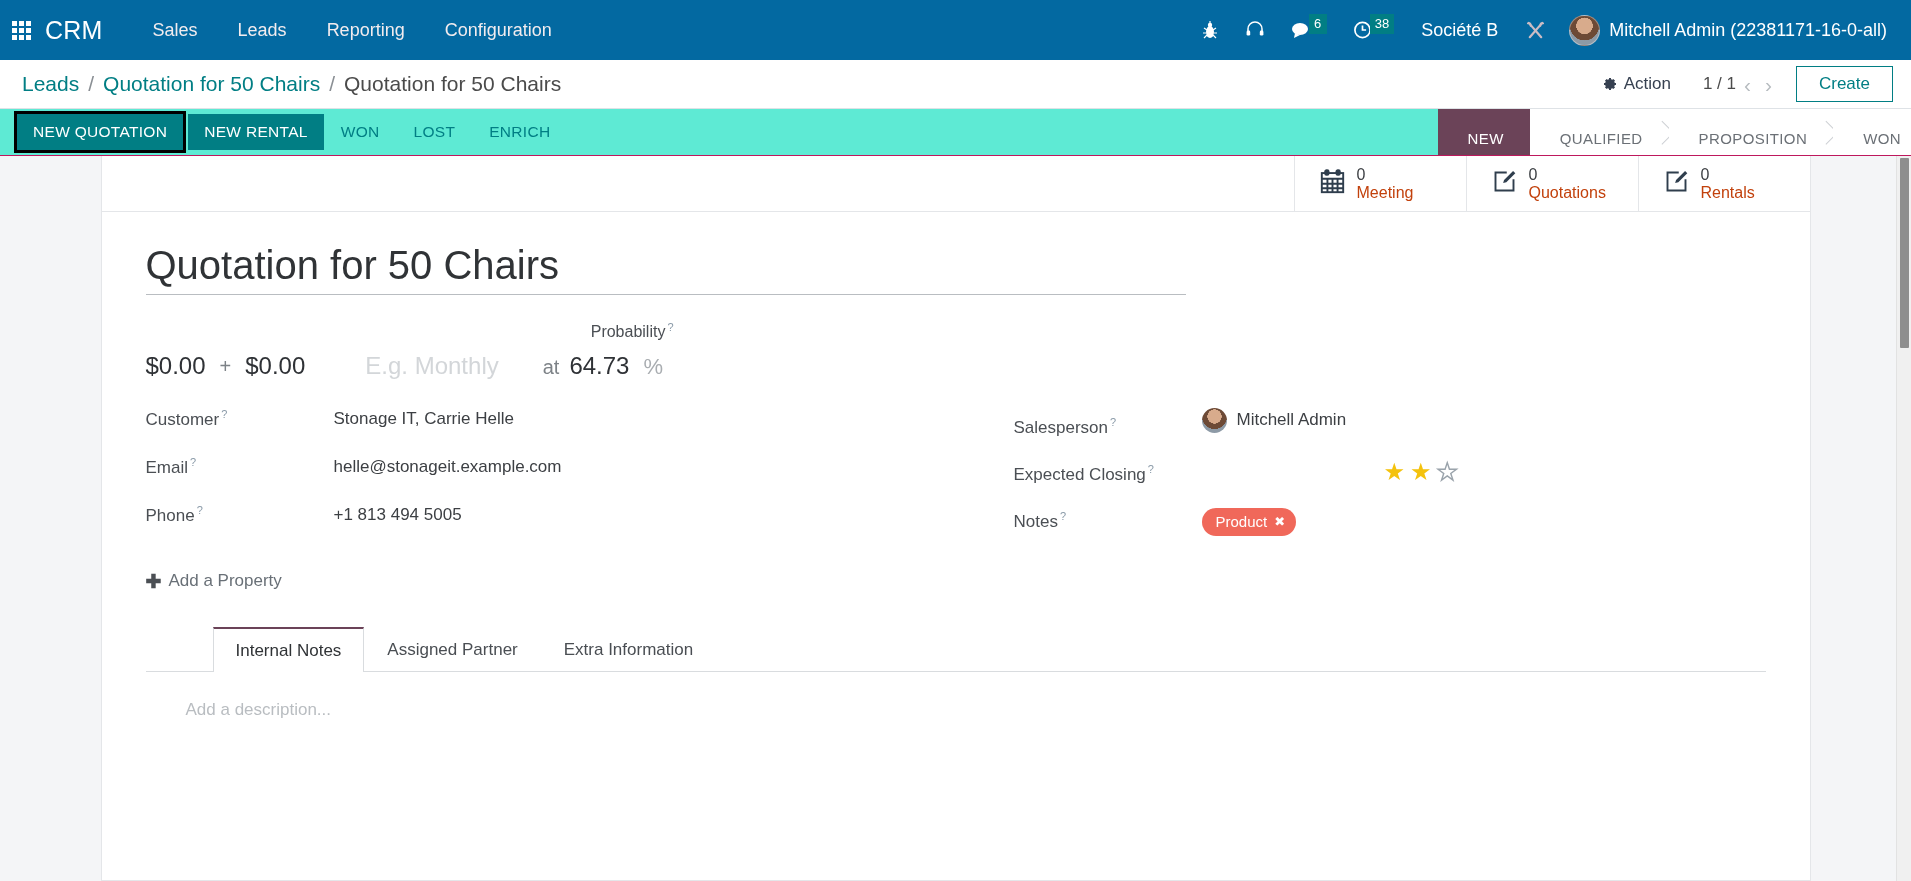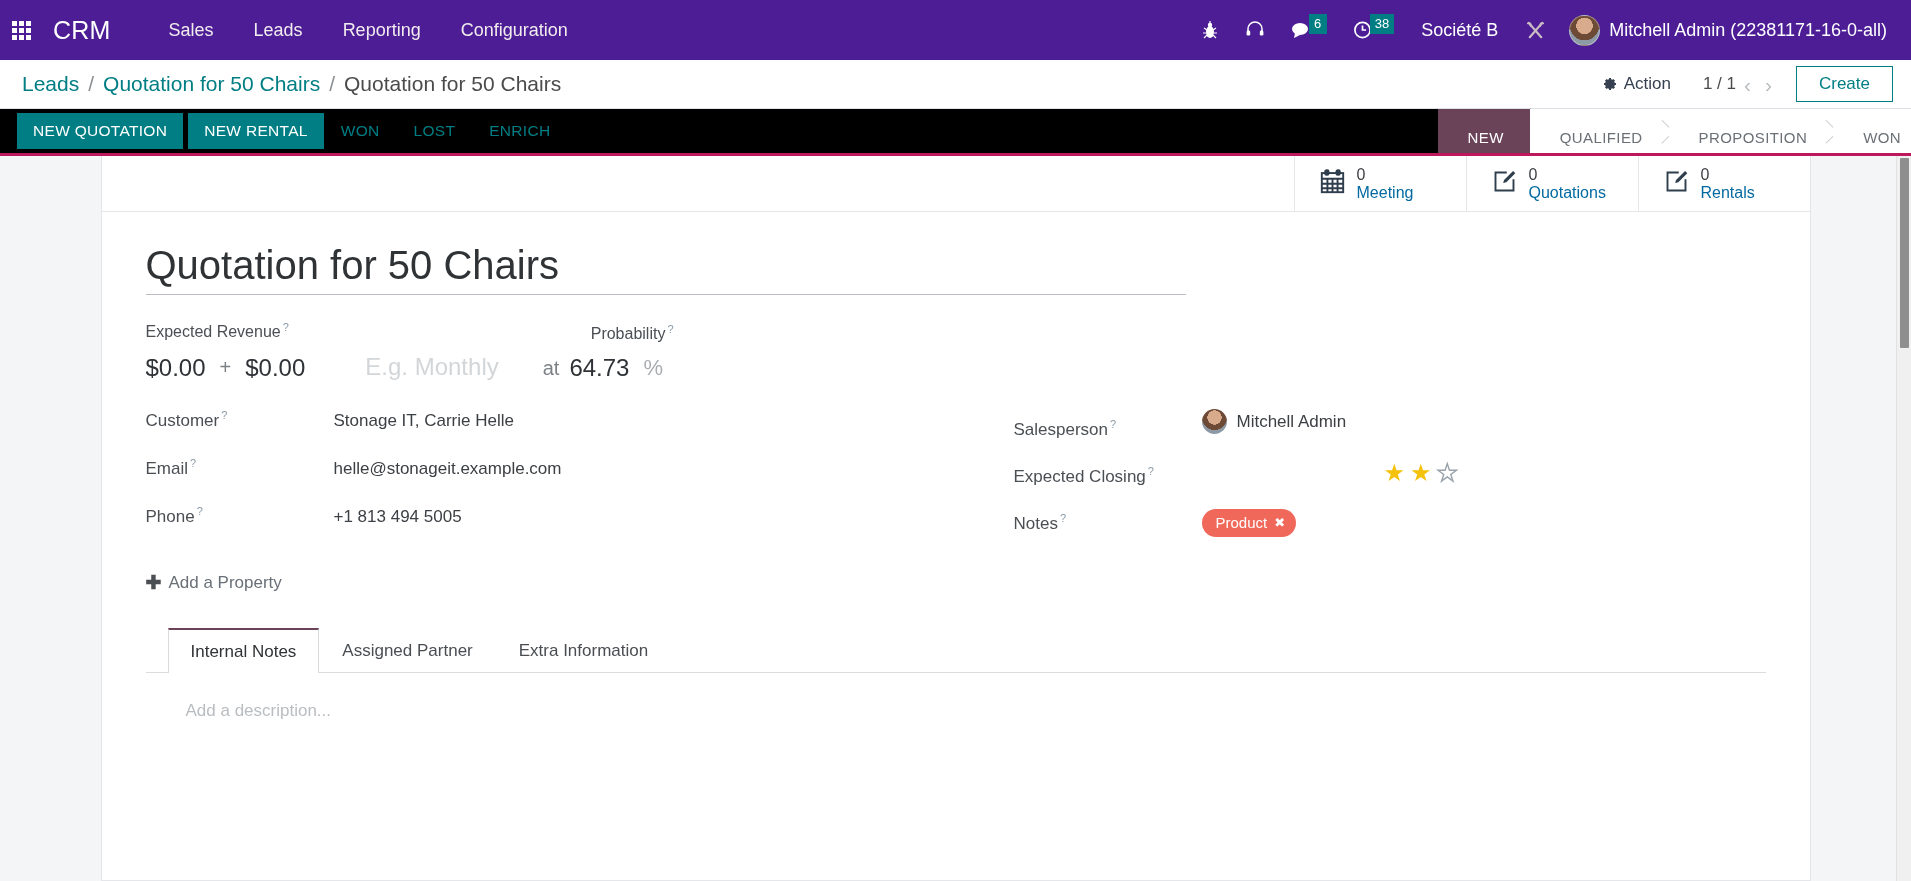--- a/index.html
+++ b/index.html
@@ -8,27 +8,26 @@
     width: 1911px; height: 881px;
     overflow: hidden;
     background: #f9f9f9;
     font-family: "Liberation Sans", sans-serif;
     color: #374151;
   }
 
   
   .navbar {
     height: 60px;
-    background: #4c1d95;
+    background: #0369a1;
     display: flex;
     align-items: center;
     padding: 0 18px 0 12px;
     color: #fff;
     position: relative;
-    gap: 8px;
   }
   .apps-grid {
     display: grid;
     grid-template-columns: repeat(3, 5px);
     grid-template-rows: repeat(3, 5px);
     gap: 2px;
     margin-right: 14px;
     cursor: pointer;
   }
   .apps-grid i { background: #fff; width: 5px; height: 5px; display: block; }
@@ -129,22 +128,22 @@
     background: #fff;
     font-size: 17px;
     padding: 7px 22px;
     margin-left: 18px;
     cursor: pointer;
     border-radius: 0;
   }
 
   
   .statusbar-row {
-    background: #000000;
-    border-bottom: 3px solid #be185d;
+    background: #5eead4;
+    border-bottom: 1px solid #be185d;
     height: 47px;
     display: flex;
     align-items: stretch;
     padding-left: 14px;
     position: relative;
   }
   .btn-group { display: flex; align-items: center; gap: 0; }
   .hl-wrap {
     border: 3px solid #000;
     display: flex;
@@ -241,21 +240,21 @@
     align-items: center;
     gap: 11px;
     padding: 0 24px;
     border-left: 1px solid #e4e6e9;
     cursor: pointer;
     min-width: 172px;
   }
   .stat-icon { color: #2f3e4d; flex: none; }
   .stat-text { display: flex; flex-direction: column; line-height: 1.12; }
   .stat-value { font-size: 16px; color: #3c3f43; }
-  .stat-label { font-size: 16px; color: #0369a1; }
+  .stat-label { font-size: 16px; color: #c2410c; }
 
   .form-body { padding: 30px 44px 20px; }
   .record-title {
     font-size: 40px;
     font-weight: 400;
     color: #303336;
     border-bottom: 1px solid #b9bdc1;
     padding-bottom: 6px;
     max-width: 1040px;
     line-height: 1.15;
@@ -334,20 +333,21 @@
     border-bottom: none;
     cursor: pointer;
     margin-bottom: -1px;
     white-space: nowrap;
   }
   .tab.active {
     background: #fff;
     border-color: #d9dcdf;
     border-top: 2px solid #6b4358;
     color: #303336;
+    margin-left: 45px;
   }
   .tab-pane { padding: 28px 40px 40px; }
   .desc-placeholder { font-size: 17px; color: #b9bdc1; }
 
   
   .scrollbar-track {
     position: absolute;
     right: 0; top: 0;
     width: 15px; height: 100%;
     background: #f0f0f0;
@@ -531,23 +531,20 @@
           <span class="stat-label">Rentals</span>
         </span>
       </div>
     </div>
 
     <div class="form-body">
       <div class="record-title">Quotation for 50 Chairs</div>
 
       <div class="rev-row">
         <div style="display:flex;flex-direction:column;">
-          <span class="field-label">
-            <span>Expected Revenue</span><span class="q-mark">?</span>
-          </span>
           <span style="display:flex;align-items:flex-end;margin-top:12px;">
             <span class="big-val">$0.00</span>
             <span class="plus-sign">+</span>
             <span class="big-val">$0.00</span>
             <span class="placeholder-big" style="margin-left:60px;">E.g. Monthly</span>
           </span>
         </div>
         <div style="display:flex;flex-direction:column;margin-left:34px;">
           <span class="field-label" style="margin-left:58px;">
             <span>Probability</span><span class="q-mark">?</span>

